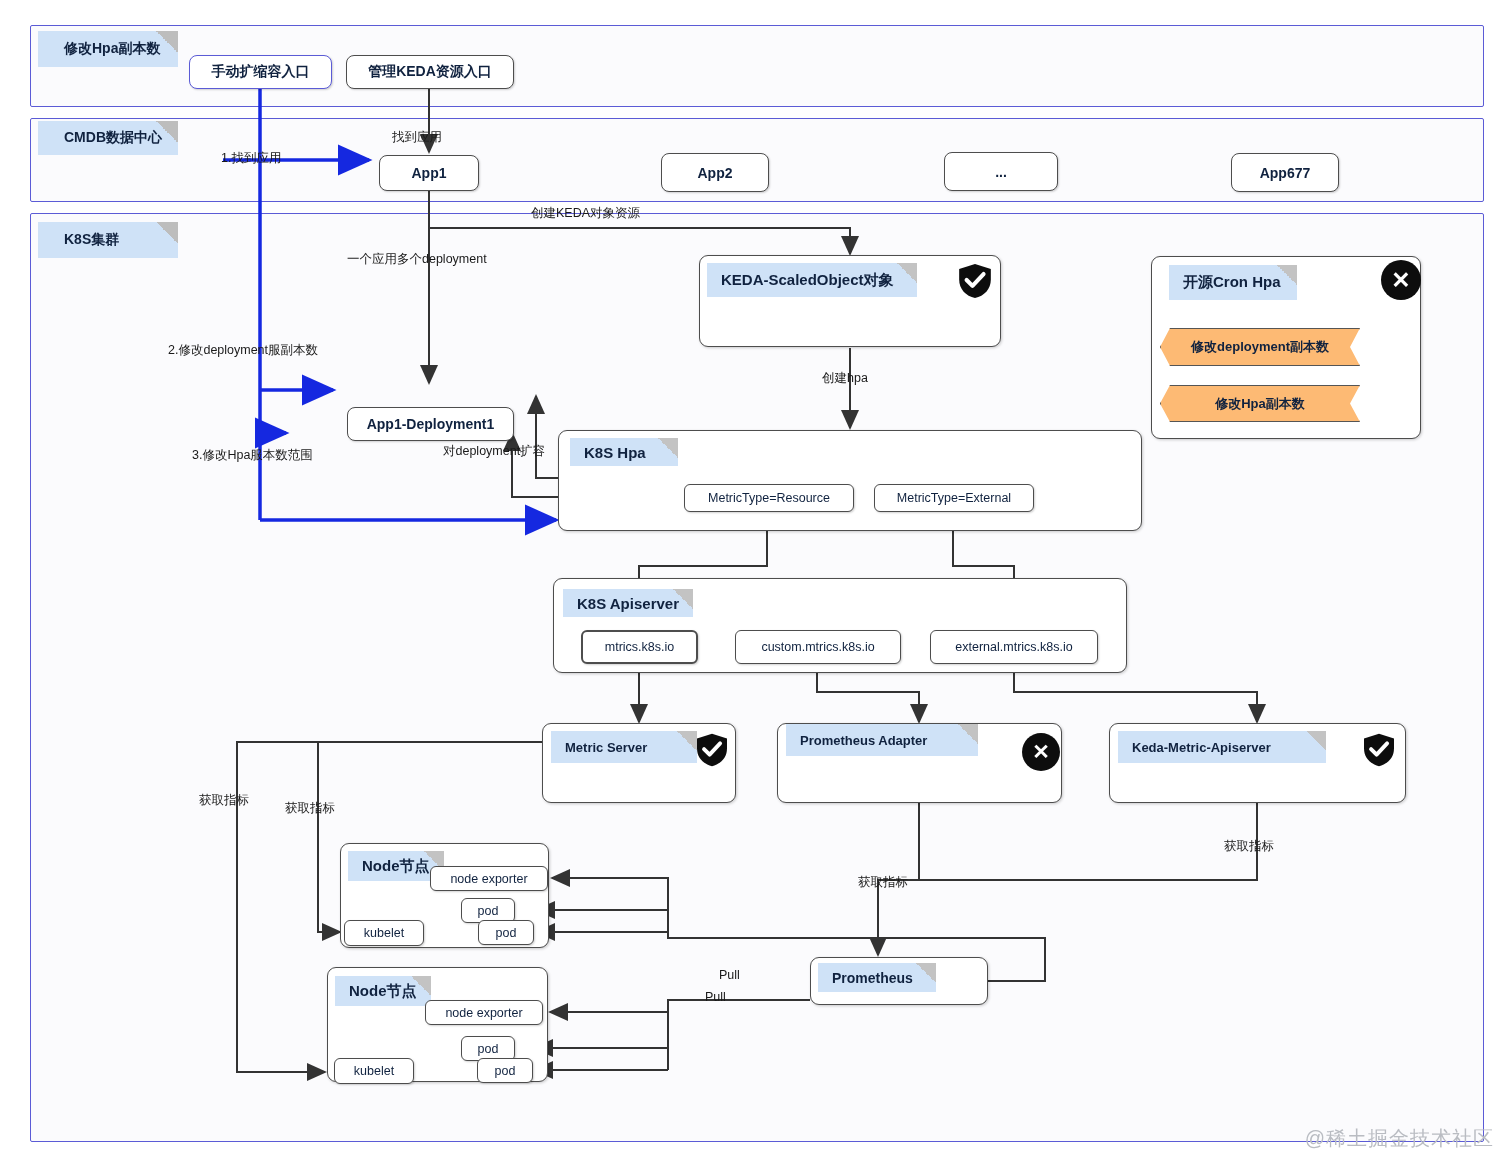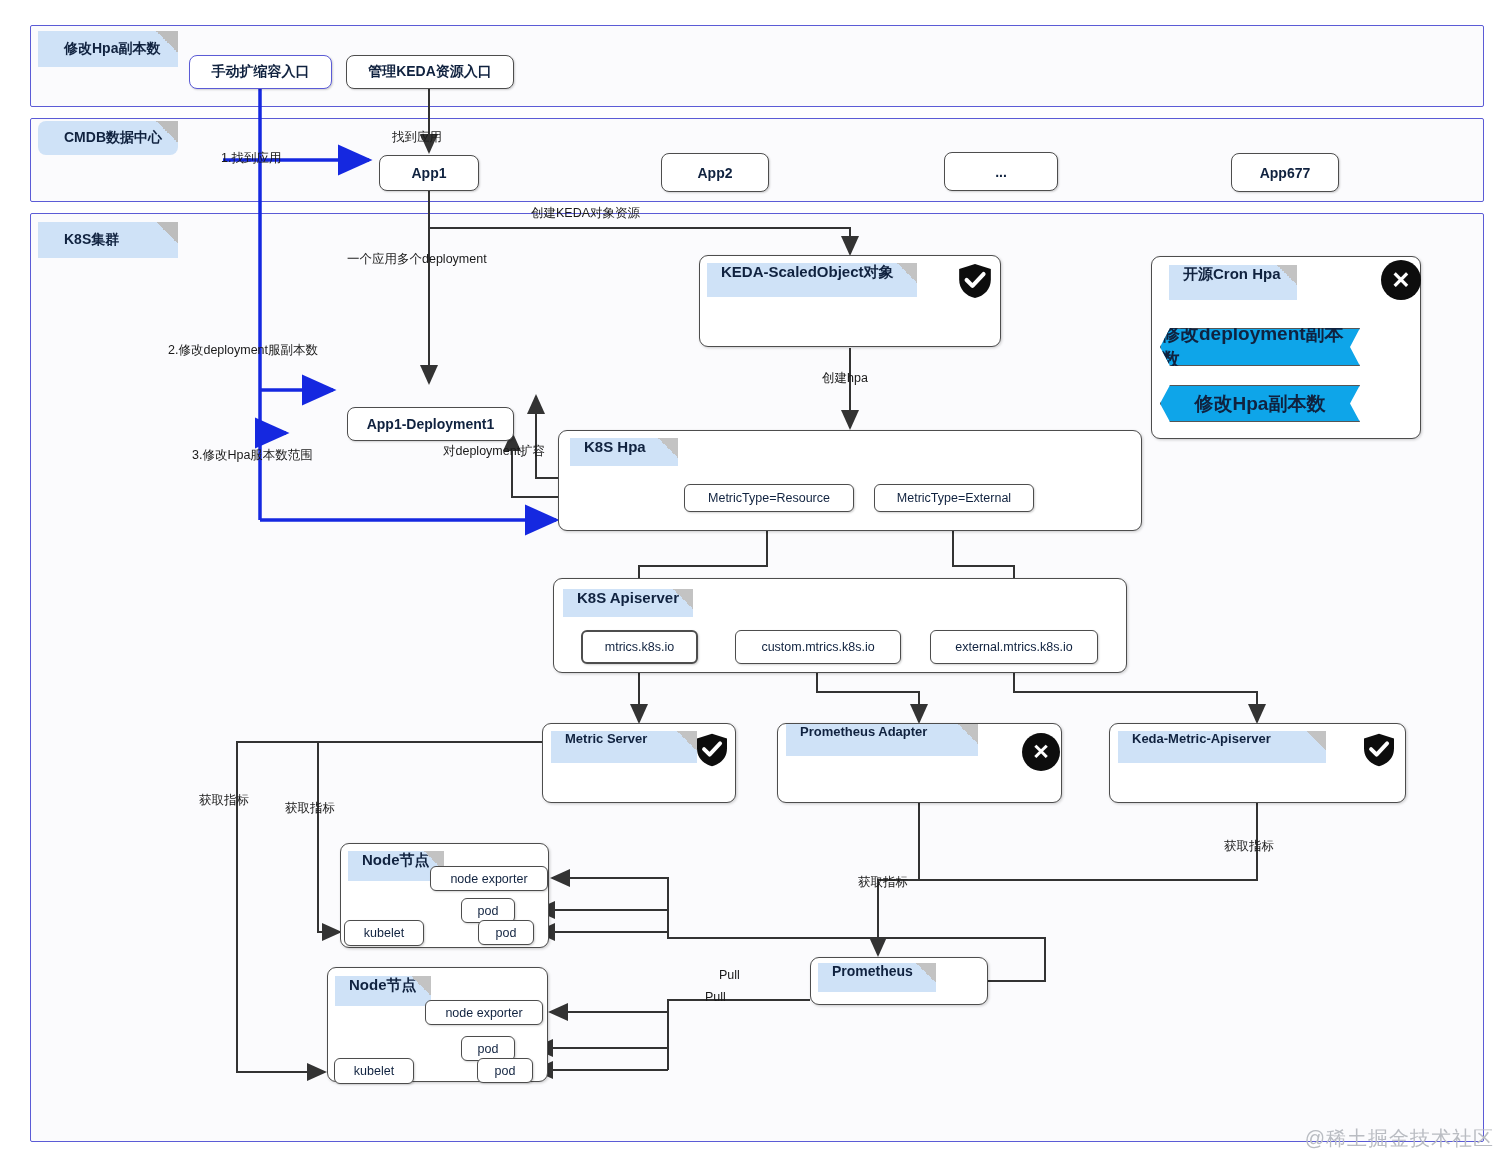--- a/index.html
+++ b/index.html
@@ -19,35 +19,35 @@
       display:flex;align-items:center;justify-content:center;
       font-size:14px;color:#10223f;font-weight:bold;box-sizing:border-box;
       box-shadow:1px 1px 2px rgba(0,0,0,.18);}
   .node.small{font-size:12.5px;font-weight:normal;border-radius:6px;}
   .node.heavy{border-width:2px;}
 
   
   .tabbox{position:absolute;background:#fff;border:1.3px solid #4d4d4d;border-radius:9px;
       box-shadow:1px 1px 3px rgba(0,0,0,.2);box-sizing:border-box;}
   .tab{position:absolute;background:#cfe2f7;color:#10223f;font-weight:bold;
-      display:flex;padding-left:14px;box-sizing:border-box;
+      display:flex;align-items:center;padding-left:14px;box-sizing:border-box;
       font-size:15px;}
   .tab .fold{position:absolute;top:0;right:0;width:20px;height:20px;
       background:linear-gradient(225deg,#c3c3c3 0 50%,transparent 50% 100%);}
   .tab.sm{font-size:13px;}
 
   
   .metrics-panel{position:absolute;background:#cfe2f7;border-radius:8px;box-sizing:border-box;}
   .metrics-cap{position:absolute;left:0;right:0;top:2px;text-align:center;
       font-size:12.5px;font-weight:bold;color:#10223f;}
 
   
-  .chev{position:absolute;background:#0ea5e9;border:1px solid #555;
+  .chev{position:absolute;background:#fdba74;border:1px solid #555;
       display:flex;align-items:center;justify-content:center;
-      font-size:19px;font-weight:bold;color:#10223f;box-sizing:border-box;
+      font-size:13px;font-weight:bold;color:#10223f;box-sizing:border-box;
       clip-path:polygon(0 50%,5% 0,100% 0,95% 50%,100% 100%,5% 100%);}
 
   
   .badge{position:absolute;width:38px;height:38px;display:block;}
   .badge-x{position:absolute;width:40px;height:40px;border-radius:50%;background:#0d0d0d;
       color:#fff;font-size:23px;font-weight:bold;display:flex;align-items:center;
       justify-content:center;font-family:"Liberation Sans",sans-serif;}
 
   
   .elabel{position:absolute;font-size:12.5px;color:#1a1a1a;white-space:nowrap;
@@ -64,21 +64,21 @@
 
 <div id="stage">
 
   <div class="group" style="left:30px;top:25px;width:1452px;height:80px;"></div>
   <div class="group-title" style="left:38px;top:31px;width:140px;height:36px;">
     <span>修改Hpa副本数</span>
     <span class="fold"></span>
   </div>
 
   <div class="group" style="left:30px;top:118px;width:1452px;height:82px;"></div>
-  <div class="group-title" style="left:38px;top:121px;width:140px;height:34px;border-radius:8px;">
+  <div class="group-title" style="left:38px;top:121px;width:140px;height:34px;">
     <span>CMDB数据中心</span>
     <span class="fold"></span>
   </div>
 
   <div class="group" style="left:30px;top:213px;width:1452px;height:927px;"></div>
   <div class="group-title" style="left:38px;top:222px;width:140px;height:36px;">
     <span>K8S集群</span>
     <span class="fold"></span>
   </div>
 

